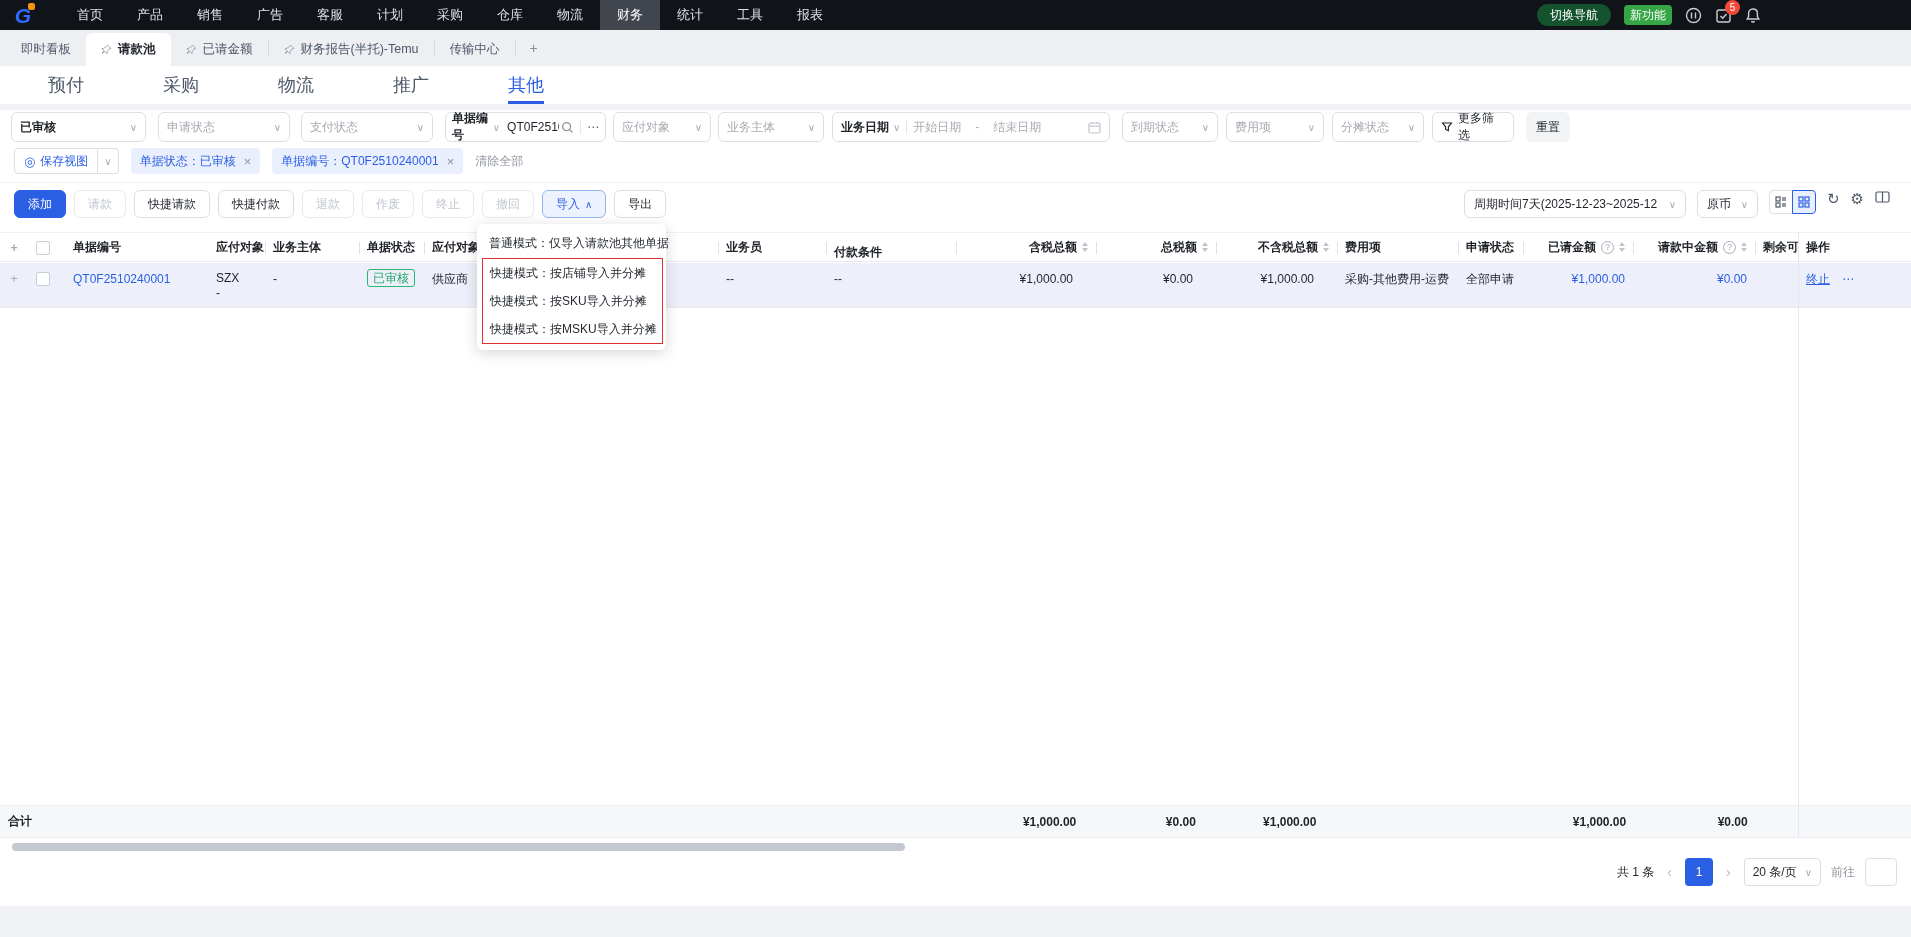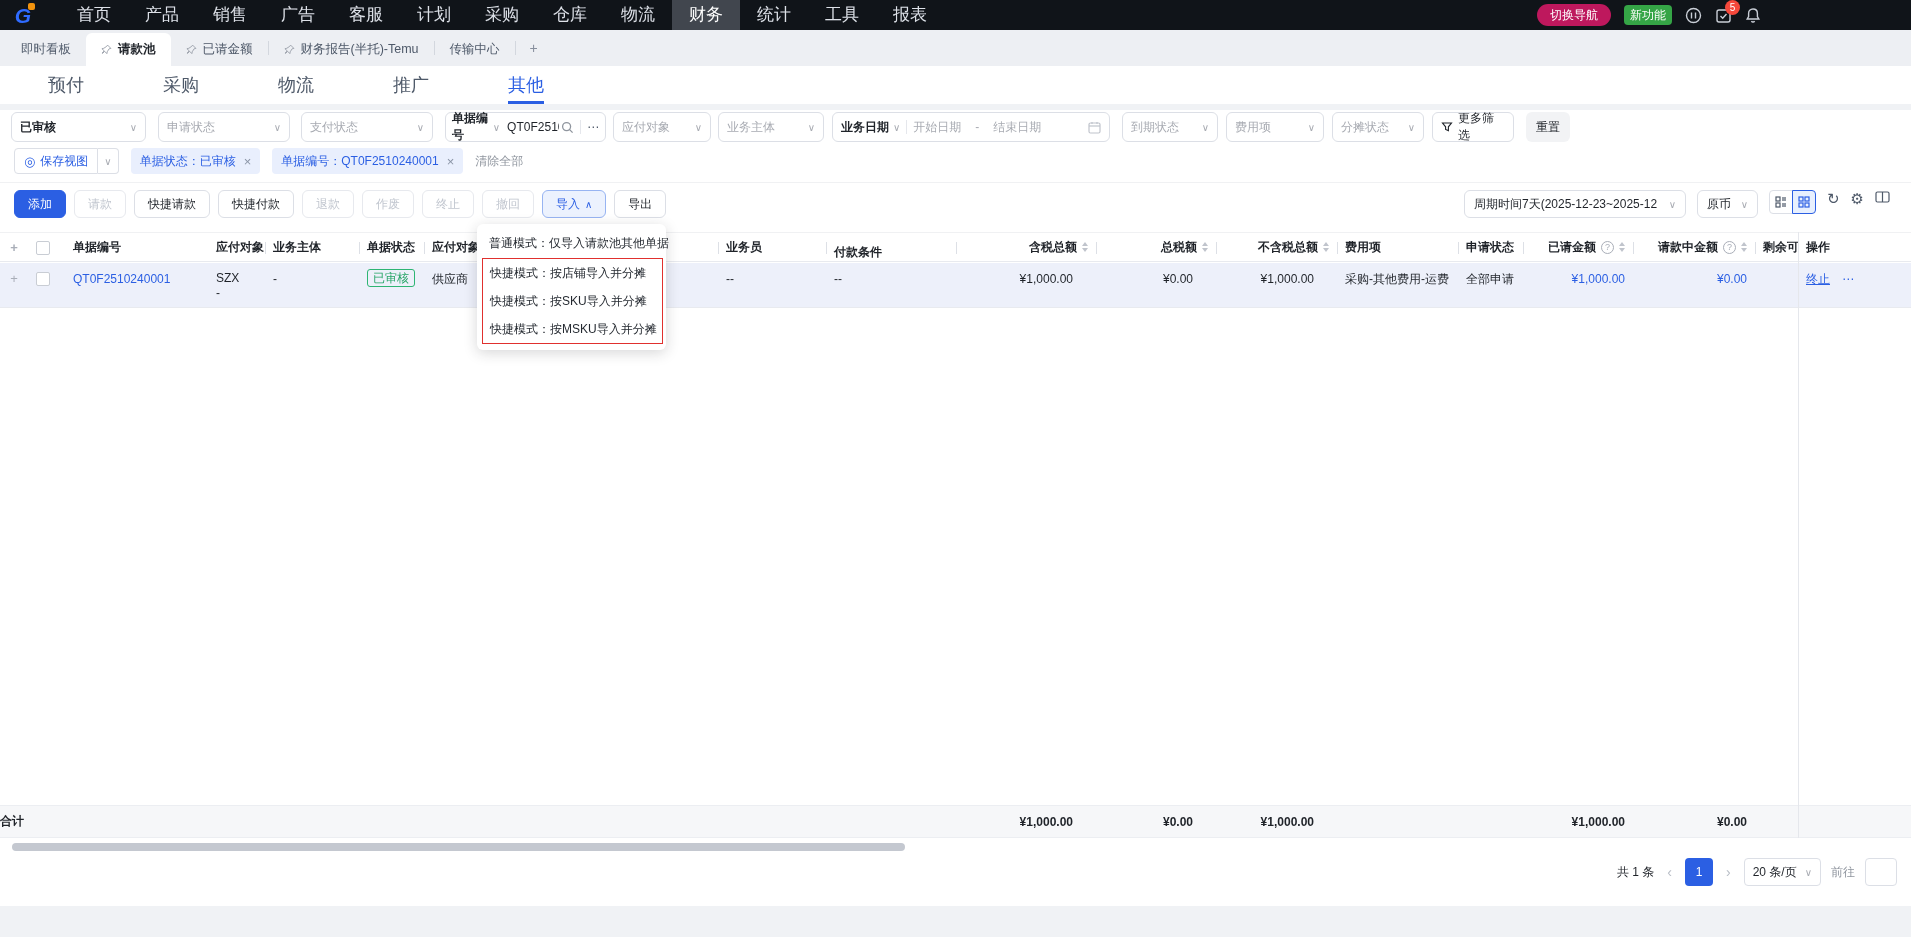--- a/index.html
+++ b/index.html
@@ -7,24 +7,24 @@
   .screen { position:relative; width:1911px; height:937px; background:#fff; overflow:hidden;
             font-size:12px; color:#1f2329; }
 
   
   .topnav { position:absolute; top:0; left:0; right:0; height:30px; background:#101419;
             display:flex; align-items:center; }
   .logo { position:relative; width:46px; height:30px; display:flex; align-items:center; justify-content:center; }
   .logo-g { font-size:21px; font-weight:800; font-style:italic; color:#2f6bff; line-height:1; }
   .logo-dot { position:absolute; top:3px; left:28px; width:7px; height:7px; background:#f2930d; border-radius:2px; }
   .nav-items { display:flex; height:30px; margin-left:14px; }
-  .nav-item { padding:0 17px; line-height:30px; color:#dde1e8; font-size:17px; cursor:pointer; white-space:nowrap; }
+  .nav-item { padding:0 17px; line-height:30px; color:#dde1e8; font-size:13px; cursor:pointer; white-space:nowrap; }
   .nav-item.active { background:#41464e; color:#fff; }
   .nav-right { margin-left:auto; display:flex; align-items:center; gap:13px; padding-right:150px; }
-  .btn-switchnav { background:#be185d; color:#fff; border:none; border-radius:13px; height:22px;
+  .btn-switchnav { background:#14532d; color:#fff; border:none; border-radius:13px; height:22px;
                    padding:0 13px; font-size:12px; cursor:pointer; }
   .badge-new { background:#35a546; color:#fff; border-radius:4px; height:20px; line-height:20px;
                padding:0 6px; font-size:12px; }
   .nav-ic { position:relative; display:flex; align-items:center; }
   .count-badge { position:absolute; top:-7px; right:-8px; min-width:15px; height:15px; background:#f5483b;
                  color:#fff; border-radius:8px; font-size:10px; line-height:15px; text-align:center; padding:0 3px; }
 
   
   .tabbar { position:absolute; top:30px; left:0; right:0; height:36px; background:#edeff3;
             display:flex; align-items:flex-end; padding-left:6px; }
@@ -522,21 +522,21 @@
     <div class="td" style="width:43px;"></div>
     <div class="td" style="width:113px;gap:12px;">
       <span class="link" style="text-decoration:underline;">终止</span>
       <span class="link">⋯</span>
     </div>
   </div>
 
   <div class="fixed-shadow"></div>
 
   <div class="summary">
-    <div class="sc" style="width:956px;">合计</div>
+    <div class="sc" style="width:956px;margin-left:8px;">合计</div>
     <div class="sc al-r" style="width:140px;text-align:right;padding-right:23px;">¥1,000.00</div>
     <div class="sc al-r" style="width:120px;text-align:right;padding-right:23px;">¥0.00</div>
     <div class="sc al-r" style="width:121px;text-align:right;padding-right:23px;">¥1,000.00</div>
     <div class="sc" style="width:186px;"></div>
     <div class="sc al-r" style="width:110px;text-align:right;padding-right:8px;">¥1,000.00</div>
     <div class="sc al-r" style="width:122px;text-align:right;padding-right:8px;">¥0.00</div>
     <div class="sc" style="width:156px;"></div>
   </div>
 
   <div class="hscroll">

